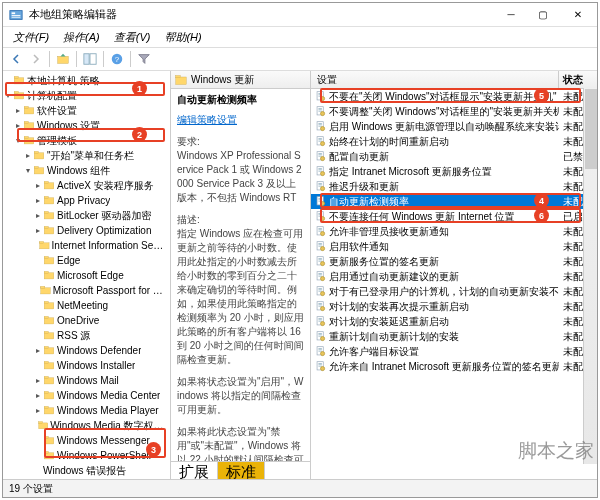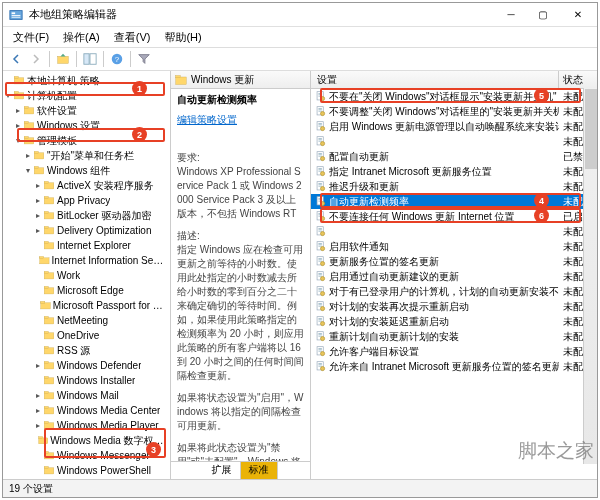--- a/index.html
+++ b/index.html
@@ -4,47 +4,47 @@
 <style>
 * { margin: 0; padding: 0; box-sizing: border-box; font-family: "Microsoft YaHei", "SimSun", sans-serif; }
 body { width: 600px; height: 500px; background: #fff; overflow: hidden; position: relative; }
 .window { width: 596px; height: 496px; margin: 2px; border: 1px solid #999; background: #fff; display: flex; flex-direction: column; }
 .titlebar { height: 24px; background: #fff; display: flex; align-items: center; padding-left: 6px; border-bottom: 1px solid #e0e0e0; }
 .titlebar-icon { width: 14px; height: 14px; margin-right: 6px; }
 .titlebar-title { font-size: 11px; flex: 1; }
 .win-controls { display: flex; height: 100%; }
 .win-btn { width: 32px; display: flex; align-items: center; justify-content: center; font-size: 10px; }
 .win-btn.close { width: 38px; }
-.menubar { height: 20px; display: flex; align-items: center; padding-left: 4px; font-size: 11px; gap: 2px; }
+.menubar { height: 20px; display: flex; align-items: center; padding-left: 4px; font-size: 11px; gap: 2px; font-style: italic; }
 .menu-item { padding: 1px 6px; }
 .toolbar { height: 24px; border-top: 1px solid #ddd; border-bottom: 1px solid #ddd; display: flex; align-items: center; padding: 0 4px; gap: 2px; }
 .tool-btn { width: 18px; height: 18px; display: flex; align-items: center; justify-content: center; }
 .tool-sep { width: 1px; height: 16px; background: #ccc; margin: 0 2px; }
 .content { flex: 1; display: flex; overflow: hidden; }
 .tree-panel { width: 168px; border-right: 1px solid #ccc; overflow-y: auto; overflow-x: hidden; font-size: 10px; padding: 2px 0; }
 .tree-item { display: flex; align-items: center; height: 15px; white-space: nowrap; padding-right: 4px; }
 .tree-indent { display: inline-block; }
 .tree-expand { width: 10px; font-size: 8px; color: #555; text-align: center; cursor: pointer; }
 .tree-icon { width: 12px; height: 11px; margin-right: 2px; }
 .folder-icon { fill: #ffd76b; stroke: #c9a84f; stroke-width: .5; }
 .tree-label { overflow: hidden; text-overflow: ellipsis; }
 .middle-panel { width: 140px; border-right: 1px solid #ccc; display: flex; flex-direction: column; overflow: hidden; }
 .mid-header { height: 18px; background: linear-gradient(#fafafa,#eee); border-bottom: 1px solid #ccc; display: flex; align-items: center; font-size: 10px; padding-left: 4px; }
 .mid-header svg { margin-right: 4px; }
 .mid-body { flex: 1; padding: 4px 6px; font-size: 10px; overflow-y: auto; line-height: 1.4; }
 .mid-title { font-weight: bold; margin-bottom: 6px; }
-.mid-link { color: #0066cc; text-decoration: underline; margin-bottom: 24px; cursor: pointer; }
+.mid-link { color: #0066cc; text-decoration: underline; margin-bottom: 8px; cursor: pointer; }
 .mid-section { margin-bottom: 8px; color: #444; word-break: break-all; }
-.mid-tabs { height: 18px; border-top: 1px solid #ccc; display: flex; font-size: 10px; justify-content: center; }
+.mid-tabs { height: 18px; border-top: 1px solid #ccc; display: flex; font-size: 15px; }
 .mid-tab { padding: 1px 8px; border-right: 1px solid #ccc; background: #eab308; }
 .mid-tab.active { background: #fff; }
 .right-panel { flex: 1; display: flex; flex-direction: column; overflow: hidden; }
 .right-header { height: 18px; background: linear-gradient(#fafafa,#eee); border-bottom: 1px solid #ccc; display: flex; font-size: 10px; }
 .col-setting { flex: 1; padding-left: 6px; display: flex; align-items: center; border-right: 1px solid #ccc; }
-.col-status { width: 38px; padding-left: 4px; display: flex; align-items: center; }
+.col-status { width: 38px; padding-left: 4px; display: flex; align-items: center; font-weight: bold; }
 .right-body { flex: 1; overflow-y: auto; overflow-x: hidden; font-size: 10px; }
 .right-row { display: flex; height: 15px; align-items: center; }
 .right-row.selected { background: #0078d7; color: #fff; }
 .row-setting { flex: 1; padding-left: 4px; display: flex; align-items: center; overflow: hidden; white-space: nowrap; }
 .row-setting svg { width: 11px; height: 11px; margin-right: 3px; flex-shrink: 0; }
 .row-status { width: 38px; padding-left: 4px; white-space: nowrap; }
 .statusbar { height: 18px; border-top: 1px solid #ccc; background: #f3f3f3; font-size: 10px; display: flex; align-items: center; padding-left: 6px; }
 .marker { position: absolute; border: 2px solid #e74025; border-radius: 2px; pointer-events: none; }
 .badge { position: absolute; width: 15px; height: 15px; border-radius: 50%; background: #e74025; color: #fff; font-size: 9px; display: flex; align-items: center; justify-content: center; pointer-events: none; font-weight: bold; }
 .watermark { position: absolute; right: 6px; bottom: 36px; font-size: 19px; color: rgba(120,120,120,.75); font-family: "SimSun"; pointer-events: none; }
@@ -221,39 +221,30 @@
           </svg>
           <span class="tree-label">Delivery Optimization</span>
         </div>
         <div class="tree-item">
     <span class="tree-indent" style="width:30px"></span>
     <span class="tree-expand"></span>
     <svg class="tree-icon" viewBox="0 0 16 16">
             <rect x="1" y="4" width="14" height="9" class="folder-icon"></rect>
             <rect x="1" y="2" width="6" height="3" class="folder-icon"></rect>
           </svg>
-          <span class="tree-label">Internet Explorer</span>
-        </div>
-        <div class="tree-item">
-    <span class="tree-indent" style="width:30px"></span>
-    <span class="tree-expand"></span>
-    <svg class="tree-icon" viewBox="0 0 16 16">
-            <rect x="1" y="4" width="14" height="9" class="folder-icon"></rect>
-            <rect x="1" y="2" width="6" height="3" class="folder-icon"></rect>
-          </svg>
           <span class="tree-label">Internet Information Services</span>
         </div>
         <div class="tree-item">
     <span class="tree-indent" style="width:30px"></span>
     <span class="tree-expand"></span>
     <svg class="tree-icon" viewBox="0 0 16 16">
             <rect x="1" y="4" width="14" height="9" class="folder-icon"></rect>
             <rect x="1" y="2" width="6" height="3" class="folder-icon"></rect>
           </svg>
-          <span class="tree-label">Work</span>
+          <span class="tree-label">Edge</span>
         </div>
         <div class="tree-item">
     <span class="tree-indent" style="width:30px"></span>
     <span class="tree-expand"></span>
     <svg class="tree-icon" viewBox="0 0 16 16">
             <rect x="1" y="4" width="14" height="9" class="folder-icon"></rect>
             <rect x="1" y="2" width="6" height="3" class="folder-icon"></rect>
           </svg>
           <span class="tree-label">Microsoft Edge</span>
         </div>
@@ -442,20 +433,21 @@
           </div>
           <div class="right-row">
     <div class="row-setting">
               <svg viewBox="0 0 16 16">
                 <rect x="3" y="1" width="9" height="12" fill="#fff" stroke="#9ab"></rect>
                 <rect x="5" y="3" width="5" height="1" fill="#8ab"></rect>
                 <rect x="5" y="5" width="5" height="1" fill="#8ab"></rect>
                 <rect x="5" y="7" width="5" height="1" fill="#8ab"></rect>
                 <circle cx="11" cy="11" r="3" fill="#e7c45a" stroke="#b59530"></circle>
               </svg>
+              <span>始终在计划的时间重新启动</span>
             </div>
     <div class="row-status">未配置</div>
           </div>
           <div class="right-row">
     <div class="row-setting">
               <svg viewBox="0 0 16 16">
                 <rect x="3" y="1" width="9" height="12" fill="#fff" stroke="#9ab"></rect>
                 <rect x="5" y="3" width="5" height="1" fill="#8ab"></rect>
                 <rect x="5" y="5" width="5" height="1" fill="#8ab"></rect>
                 <rect x="5" y="7" width="5" height="1" fill="#8ab"></rect>
@@ -519,20 +511,21 @@
           </div>
           <div class="right-row">
     <div class="row-setting">
               <svg viewBox="0 0 16 16">
                 <rect x="3" y="1" width="9" height="12" fill="#fff" stroke="#9ab"></rect>
                 <rect x="5" y="3" width="5" height="1" fill="#8ab"></rect>
                 <rect x="5" y="5" width="5" height="1" fill="#8ab"></rect>
                 <rect x="5" y="7" width="5" height="1" fill="#8ab"></rect>
                 <circle cx="11" cy="11" r="3" fill="#e7c45a" stroke="#b59530"></circle>
               </svg>
+              <span>允许非管理员接收更新通知</span>
             </div>
     <div class="row-status">未配置</div>
           </div>
           <div class="right-row">
     <div class="row-setting">
               <svg viewBox="0 0 16 16">
                 <rect x="3" y="1" width="9" height="12" fill="#fff" stroke="#9ab"></rect>
                 <rect x="5" y="3" width="5" height="1" fill="#8ab"></rect>
                 <rect x="5" y="5" width="5" height="1" fill="#8ab"></rect>
                 <rect x="5" y="7" width="5" height="1" fill="#8ab"></rect>

